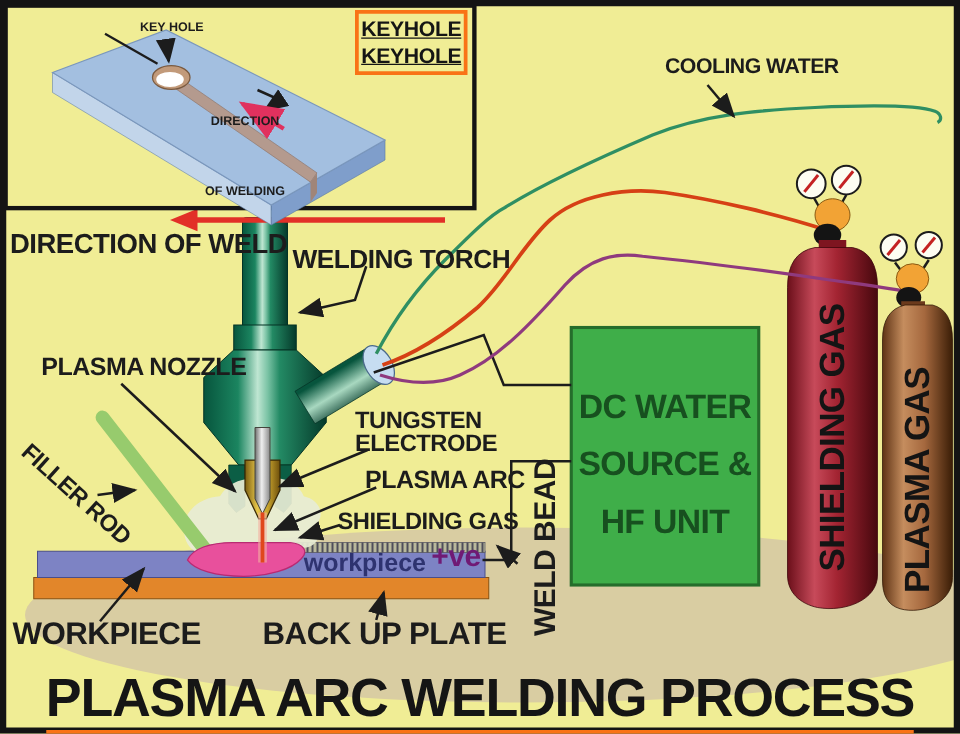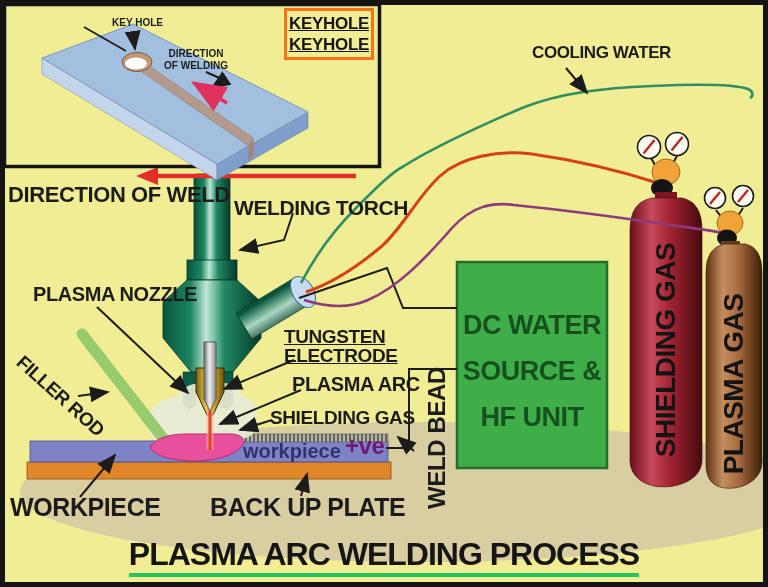--- a/index.html
+++ b/index.html
@@ -9,44 +9,44 @@
   }
   .stage svg{position:absolute;left:0;top:0;}
   .lbl{
     position:absolute;color:#1c1c1c;font-weight:700;line-height:1;
     letter-spacing:-0.4px;white-space:nowrap;
   }
   .lbl-dow{left:8px;top:184px;font-size:22px;}
   .lbl-torch{left:234px;top:197px;font-size:21px;}
   .lbl-nozzle{left:33px;top:284px;font-size:20px;}
   .lbl-tungsten{left:284px;top:327px;font-size:19px;}
-  .lbl-tungsten div{line-height:19px;text-decoration:underline;}
+  .lbl-tungsten div{line-height:19px;}
   .lbl-arc{left:292px;top:374px;font-size:20px;}
   .lbl-shgas{left:270px;top:408px;font-size:19px;}
   .lbl-filler{left:26px;top:352px;font-size:19px;transform:rotate(42deg);transform-origin:left top;}
   .lbl-cooling{left:532px;top:44px;font-size:17px;}
   .lbl-wp-small{left:243px;top:441px;font-size:20px;color:#2e3370;letter-spacing:0;}
   .lbl-pve{left:345px;top:434px;font-size:24px;color:#701a75;}
   .lbl-workpiece{left:10px;top:495px;font-size:25px;}
   .lbl-backup{left:210px;top:495px;font-size:25px;}
   .lbl-weldbead{left:352px;top:426px;width:170px;text-align:center;font-size:24px;transform:rotate(-90deg);}
   .box-text{position:absolute;left:457px;top:302px;width:150px;text-align:center;
     color:#17501f;font-weight:700;font-size:27px;letter-spacing:-0.5px;}
   .box-text div{line-height:46px;}
   .cyl-text{position:absolute;text-align:center;font-weight:700;color:#141414;
     font-size:28px;letter-spacing:-0.5px;transform:rotate(-90deg);white-space:nowrap;}
   .cyl1{left:541px;top:334px;width:250px;}
   .cyl2{left:619px;top:368px;width:230px;}
   .title-wrap{position:absolute;left:30px;top:538px;width:708px;text-align:center;}
   .title-wrap span{
-    display:inline-block;font-size:32px;font-weight:700;color:#151515;
-    letter-spacing:-1px;border-bottom:4px solid #22c55e;padding-bottom:3px;line-height:1;}
+    display:inline-block;font-size:43px;font-weight:700;color:#151515;
+    letter-spacing:-1px;border-bottom:4px solid #f97316;padding-bottom:3px;line-height:1;}
   .ins-keyhole{left:112px;top:18px;font-size:10px;letter-spacing:0;}
   .ins-dow{left:160px;top:48px;width:72px;text-align:center;font-size:10px;letter-spacing:0;white-space:normal;}
-  .ins-dow div{line-height:12px;}
+  .ins-dow div{line-height:12px;margin-top:44px;}
   .ins-headbox{
     position:absolute;left:284px;top:8px;width:84px;height:44px;border:3px solid #f97316;
     text-align:center;font-size:17px;font-weight:700;color:#151515;
     text-decoration:underline;line-height:21px;padding-top:2px;letter-spacing:-0.3px;}
 </style>
 </head>
 <body>
 
 <div class="stage">
 

